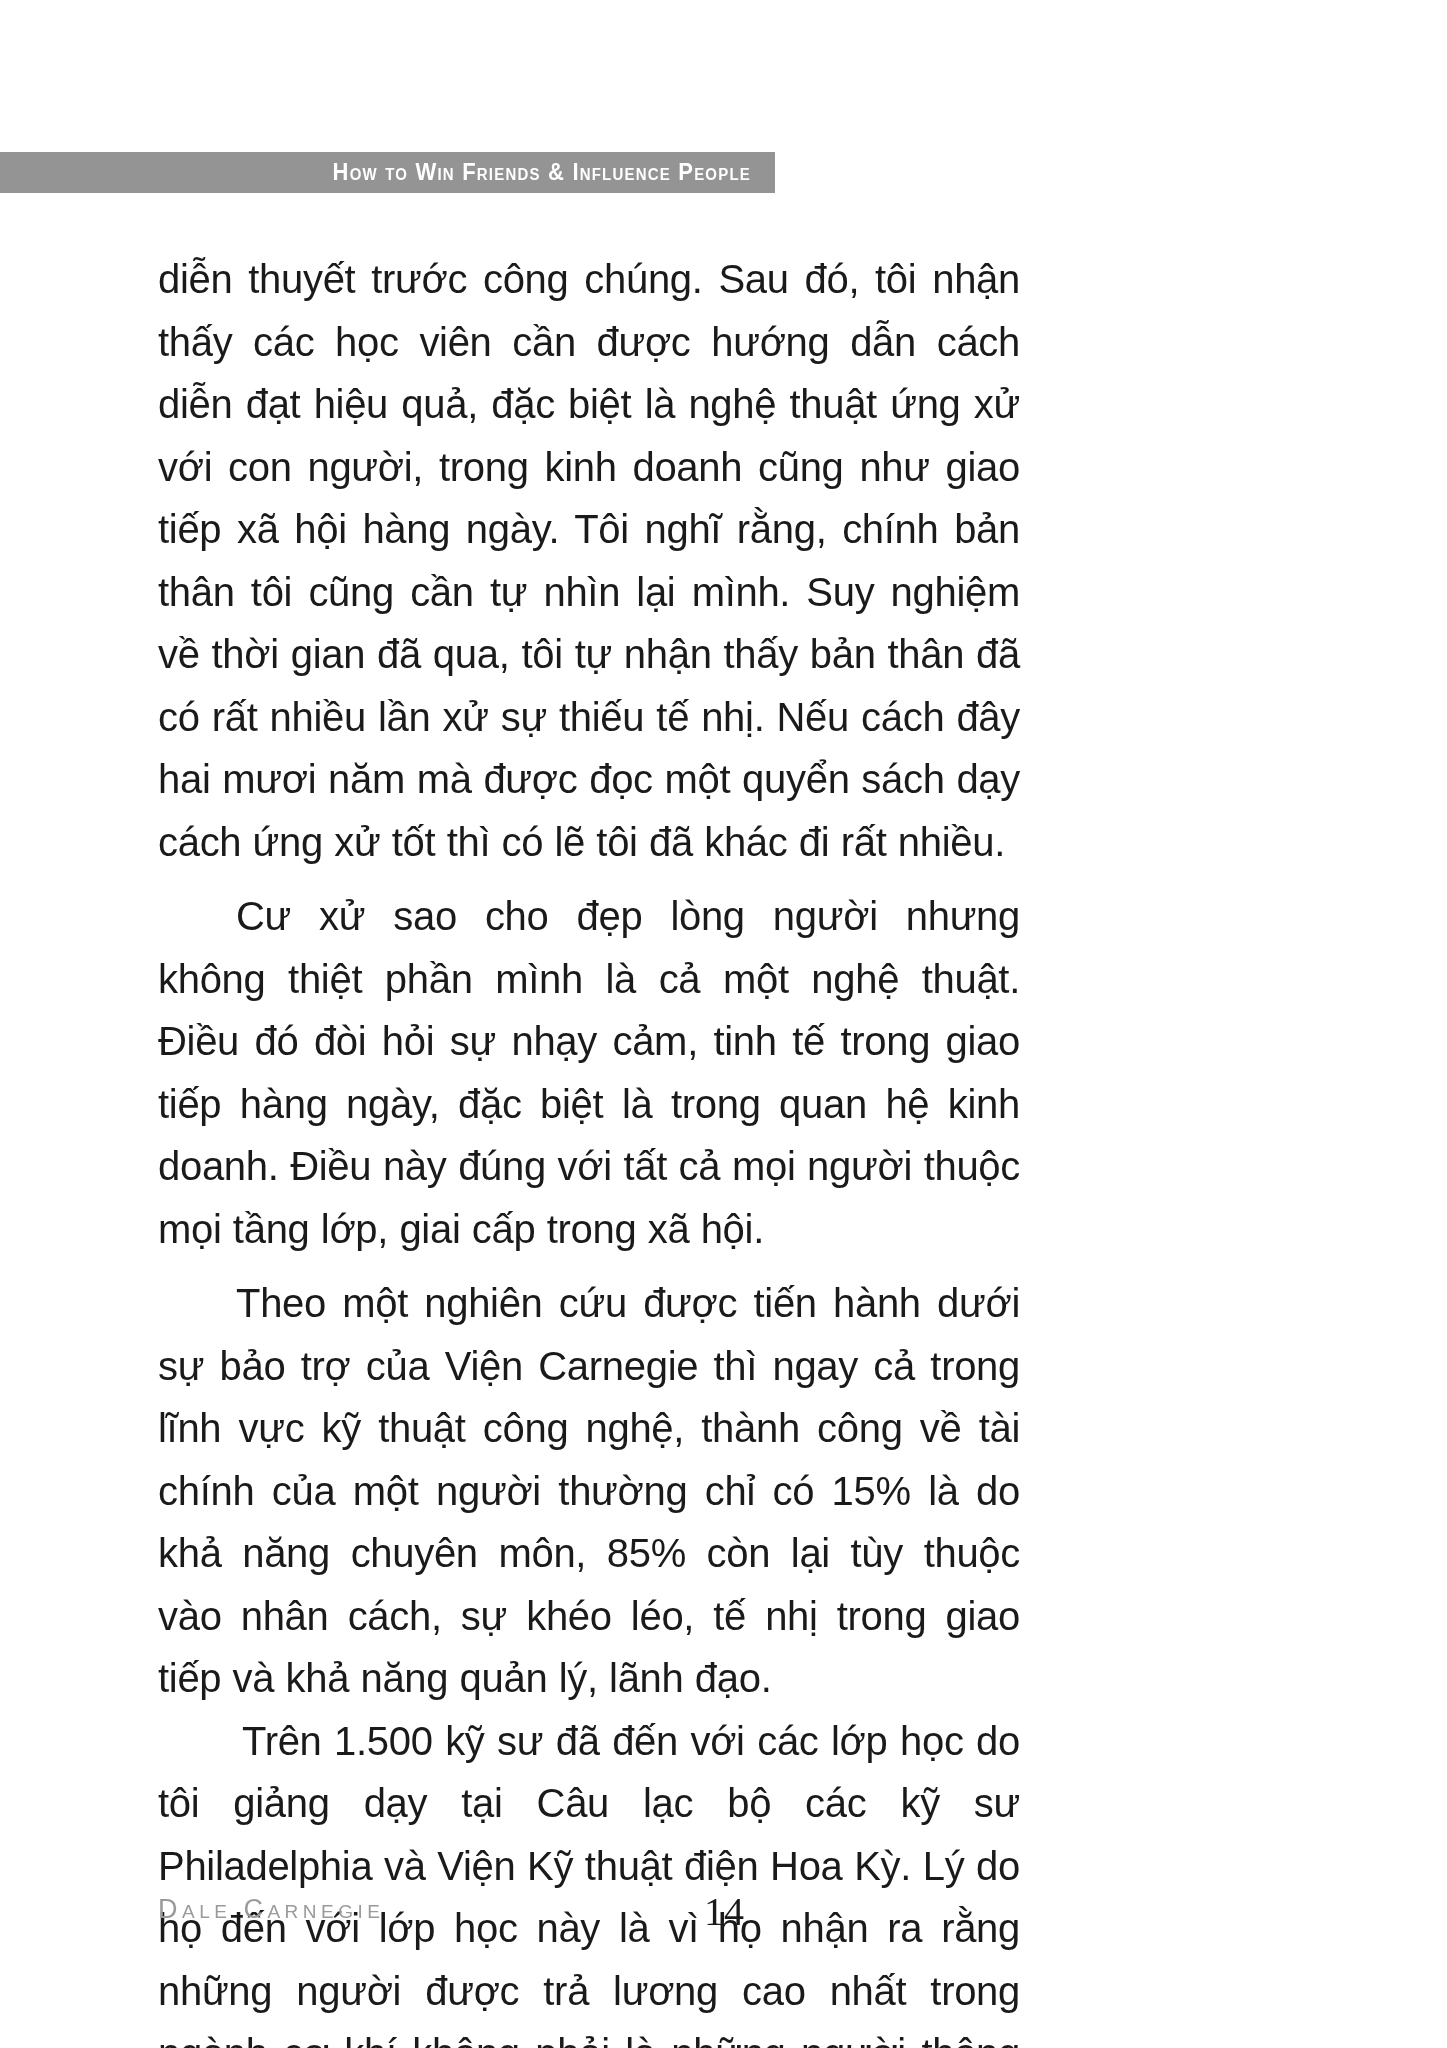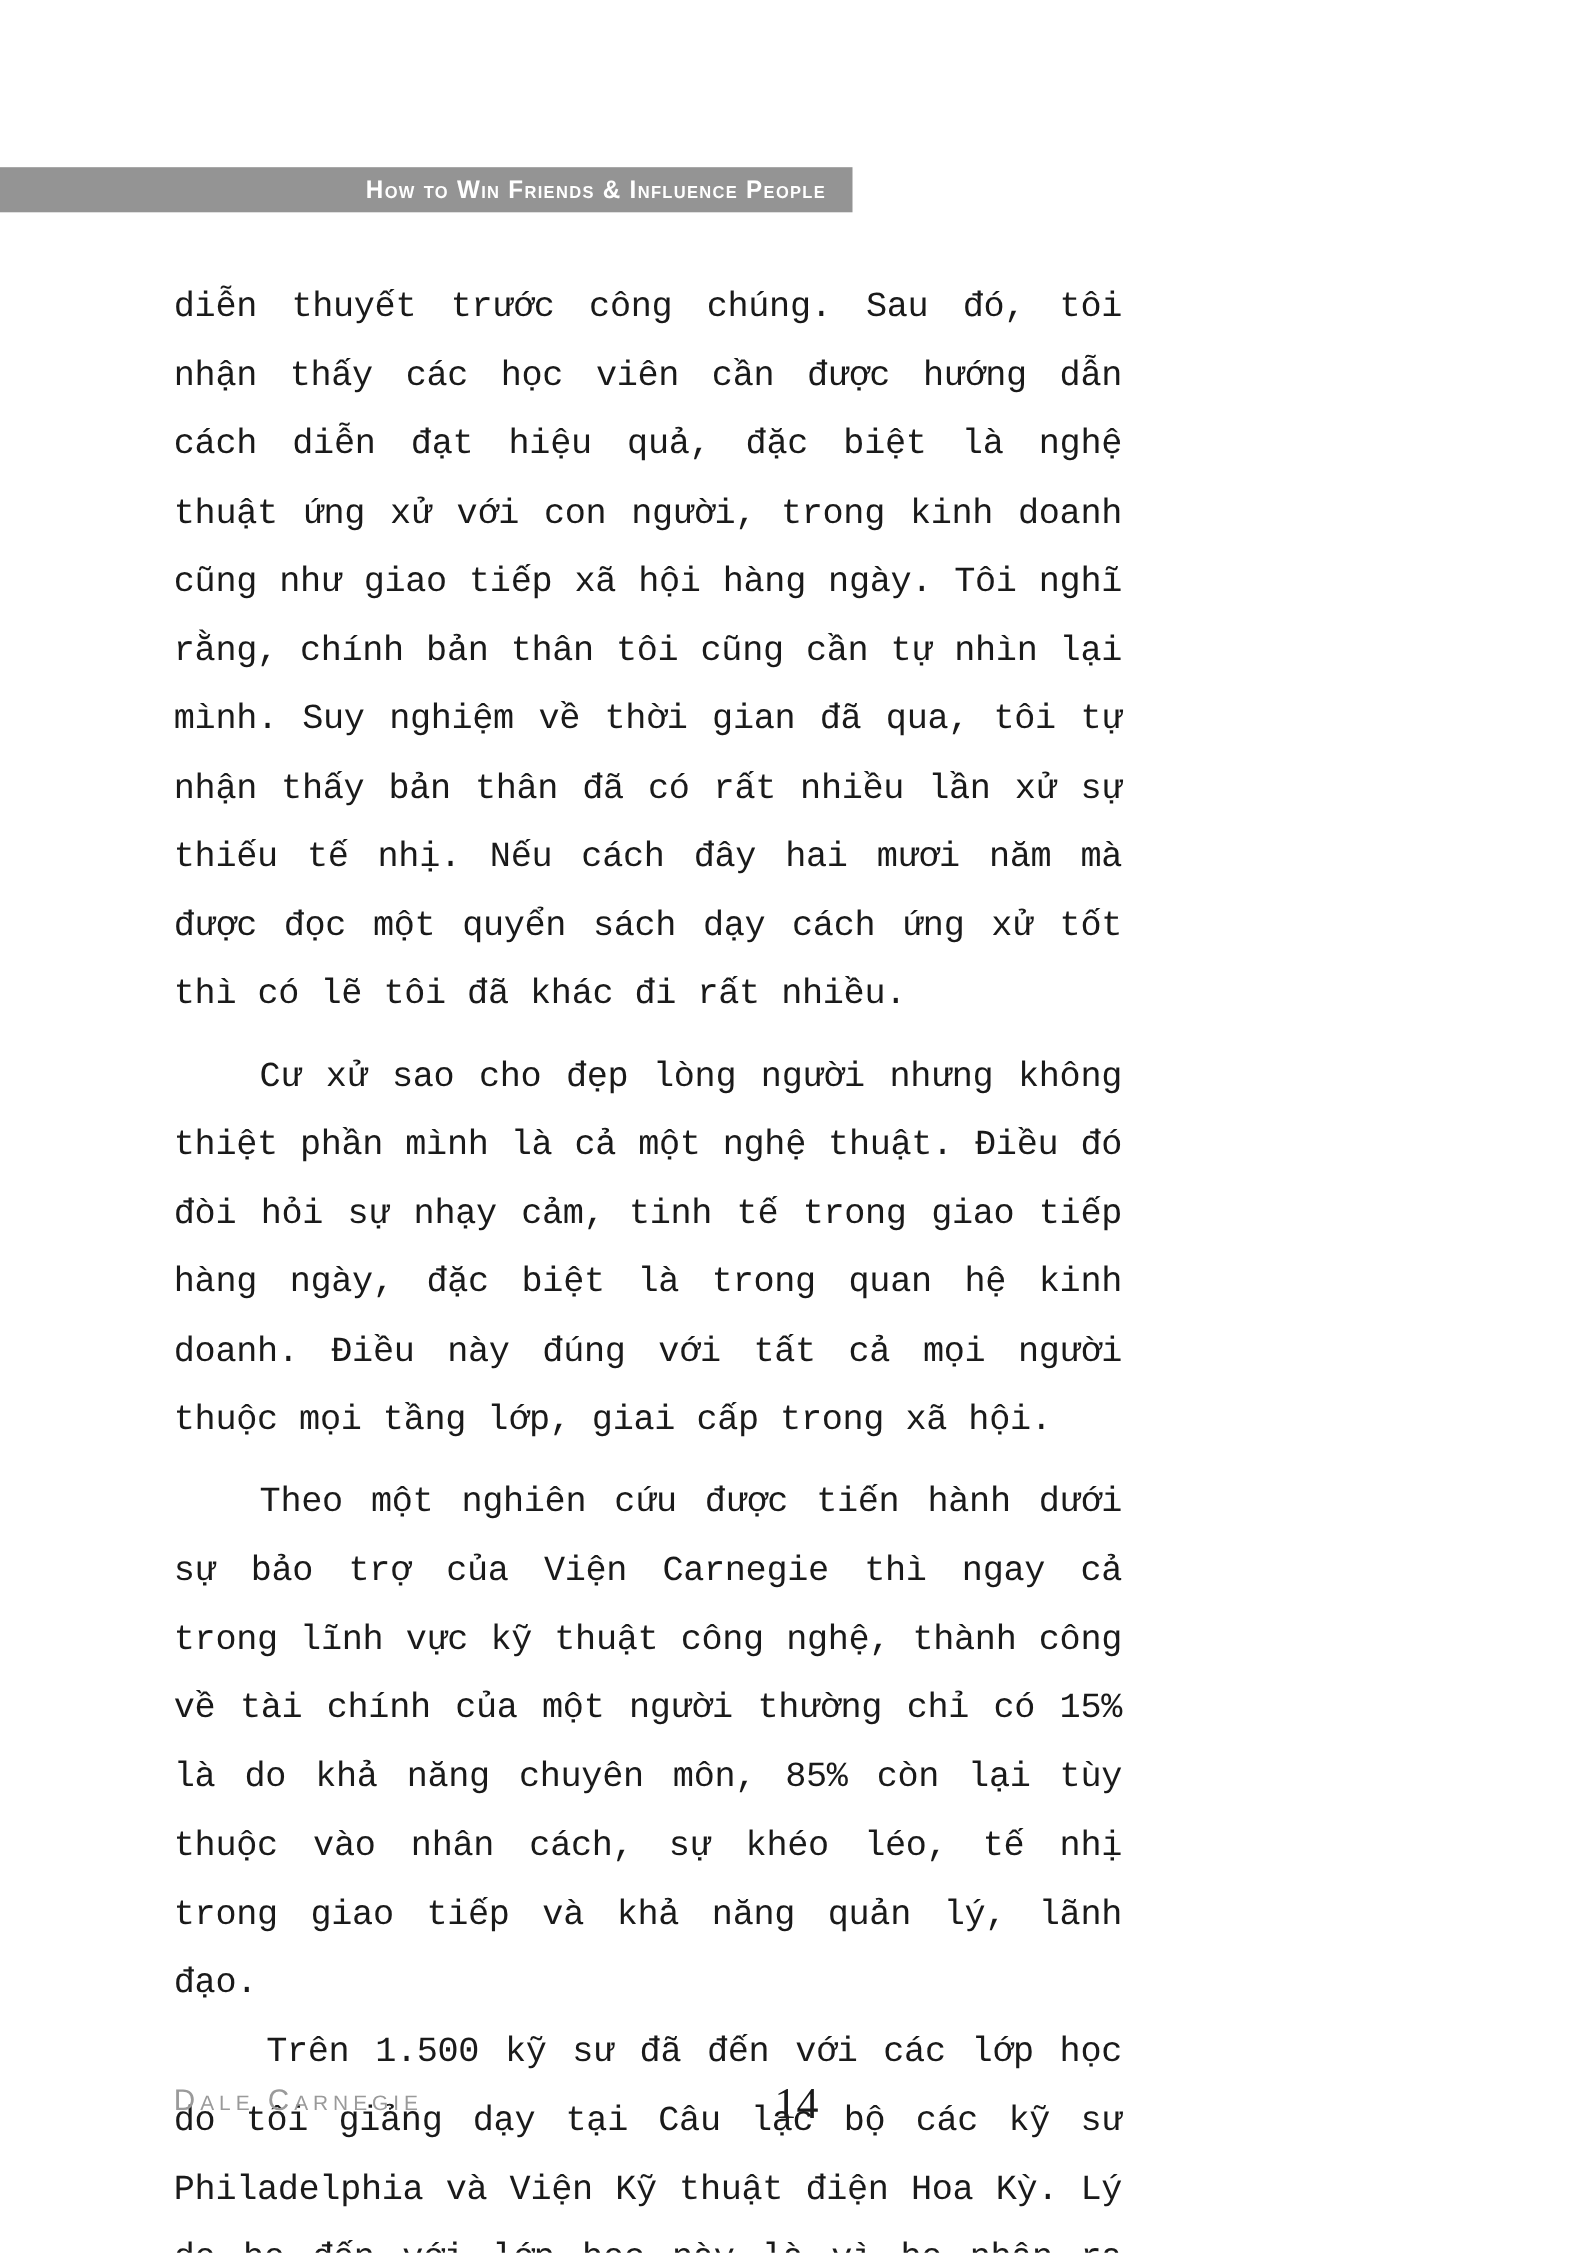--- a/index.html
+++ b/index.html
@@ -53,24 +53,24 @@
   .content {
     position: absolute;
     left: 158px;
     top: 248px;
     width: 862px;
   }
   .para {
     margin: 0 0 0 0;
     text-align: justify;
     text-justify: inter-word;
-    font-size: 32px;
+    font-size: 40px;
     line-height: 62.5px;
     color: #1a1a1a;
-    font-family: Liberation Mono, monospace;
+    font-family: Liberation Sans, sans-serif;
     letter-spacing: -0.3px;
     word-spacing: 0.5px;
     hyphens: none;
   }
   .para.indent {
     text-indent: 78px;
     margin-top: 12px;
   }
   .para.indent-sm {
     text-indent: 84px;

